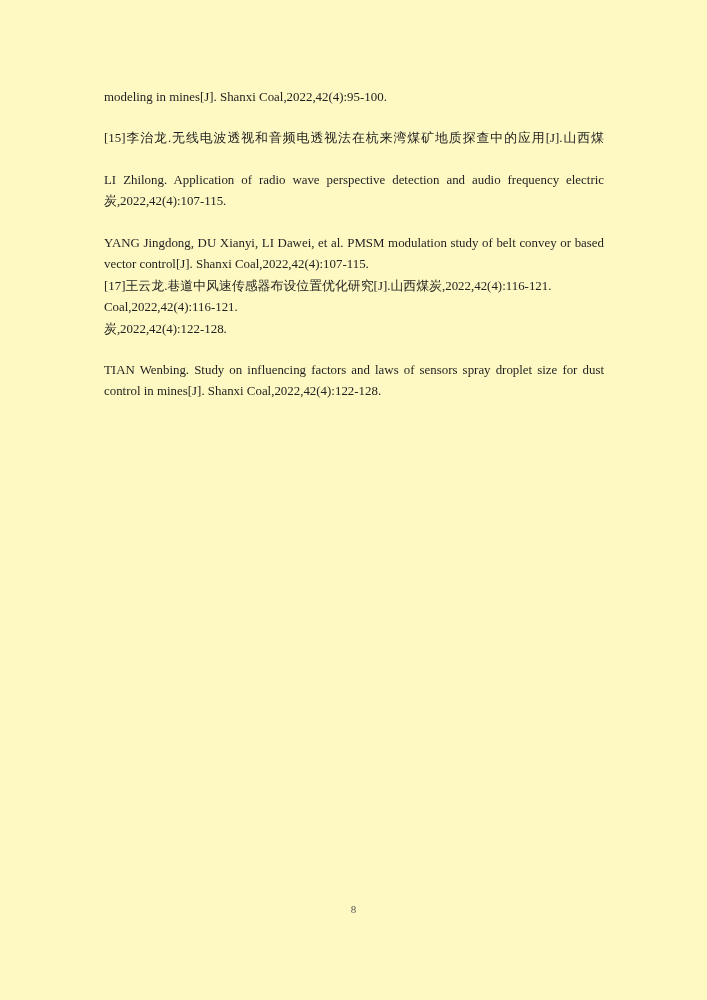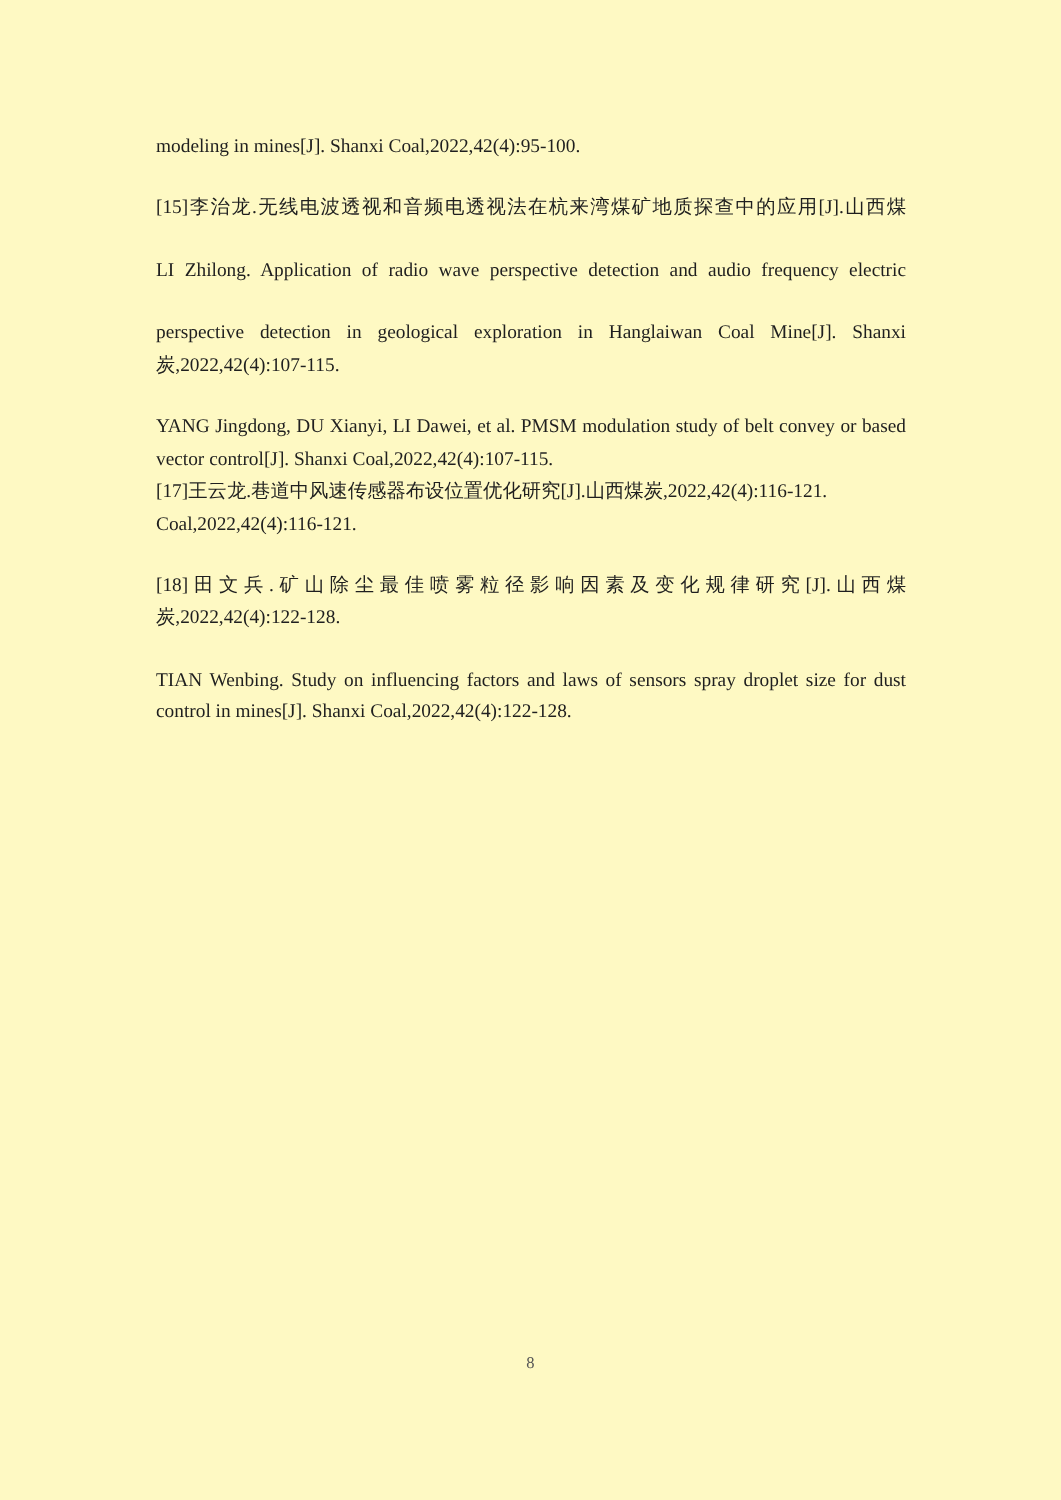--- a/index.html
+++ b/index.html
@@ -48,25 +48,23 @@
   }
 </style>
 </head>
 <body>
 
 <div class="page">
   <div class="content" id="references-container">
       <div class="ref-line">modeling in mines[J]. Shanxi Coal,2022,42(4):95-100.</div>
       <div class="ref-line jl">[15]李治龙.无线电波透视和音频电透视法在杭来湾煤矿地质探查中的应用[J].山西煤</div>
       <div class="ref-line jl">LI Zhilong. Application of radio wave perspective detection and audio frequency electric</div>
-      <div class="ref-line jl">perspective detection in geological exploration in Hanglaiwan Coal Mine[J]. Shanxi</div>
       <div class="ref-line">炭,2022,42(4):107-115.</div>
       <div class="ref-line jl">YANG Jingdong, DU Xianyi, LI Dawei, et al. PMSM modulation study of belt convey or based on</div>
       <div class="ref-line">vector control[J]. Shanxi Coal,2022,42(4):107-115.</div>
       <div class="ref-line">[17]王云龙.巷道中风速传感器布设位置优化研究[J].山西煤炭,2022,42(4):116-121.</div>
       <div class="ref-line">Coal,2022,42(4):116-121.</div>
-      <div class="ref-line jl">[18]田文兵.矿山除尘最佳喷雾粒径影响因素及变化规律研究[J].山西煤</div>
       <div class="ref-line">炭,2022,42(4):122-128.</div>
       <div class="ref-line jl">TIAN Wenbing. Study on influencing factors and laws of sensors spray droplet size for dust</div>
       <div class="ref-line">control in mines[J]. Shanxi Coal,2022,42(4):122-128.</div>
     </div>
   <div class="page-num">8</div>
 </div>
 
 </body></html>

